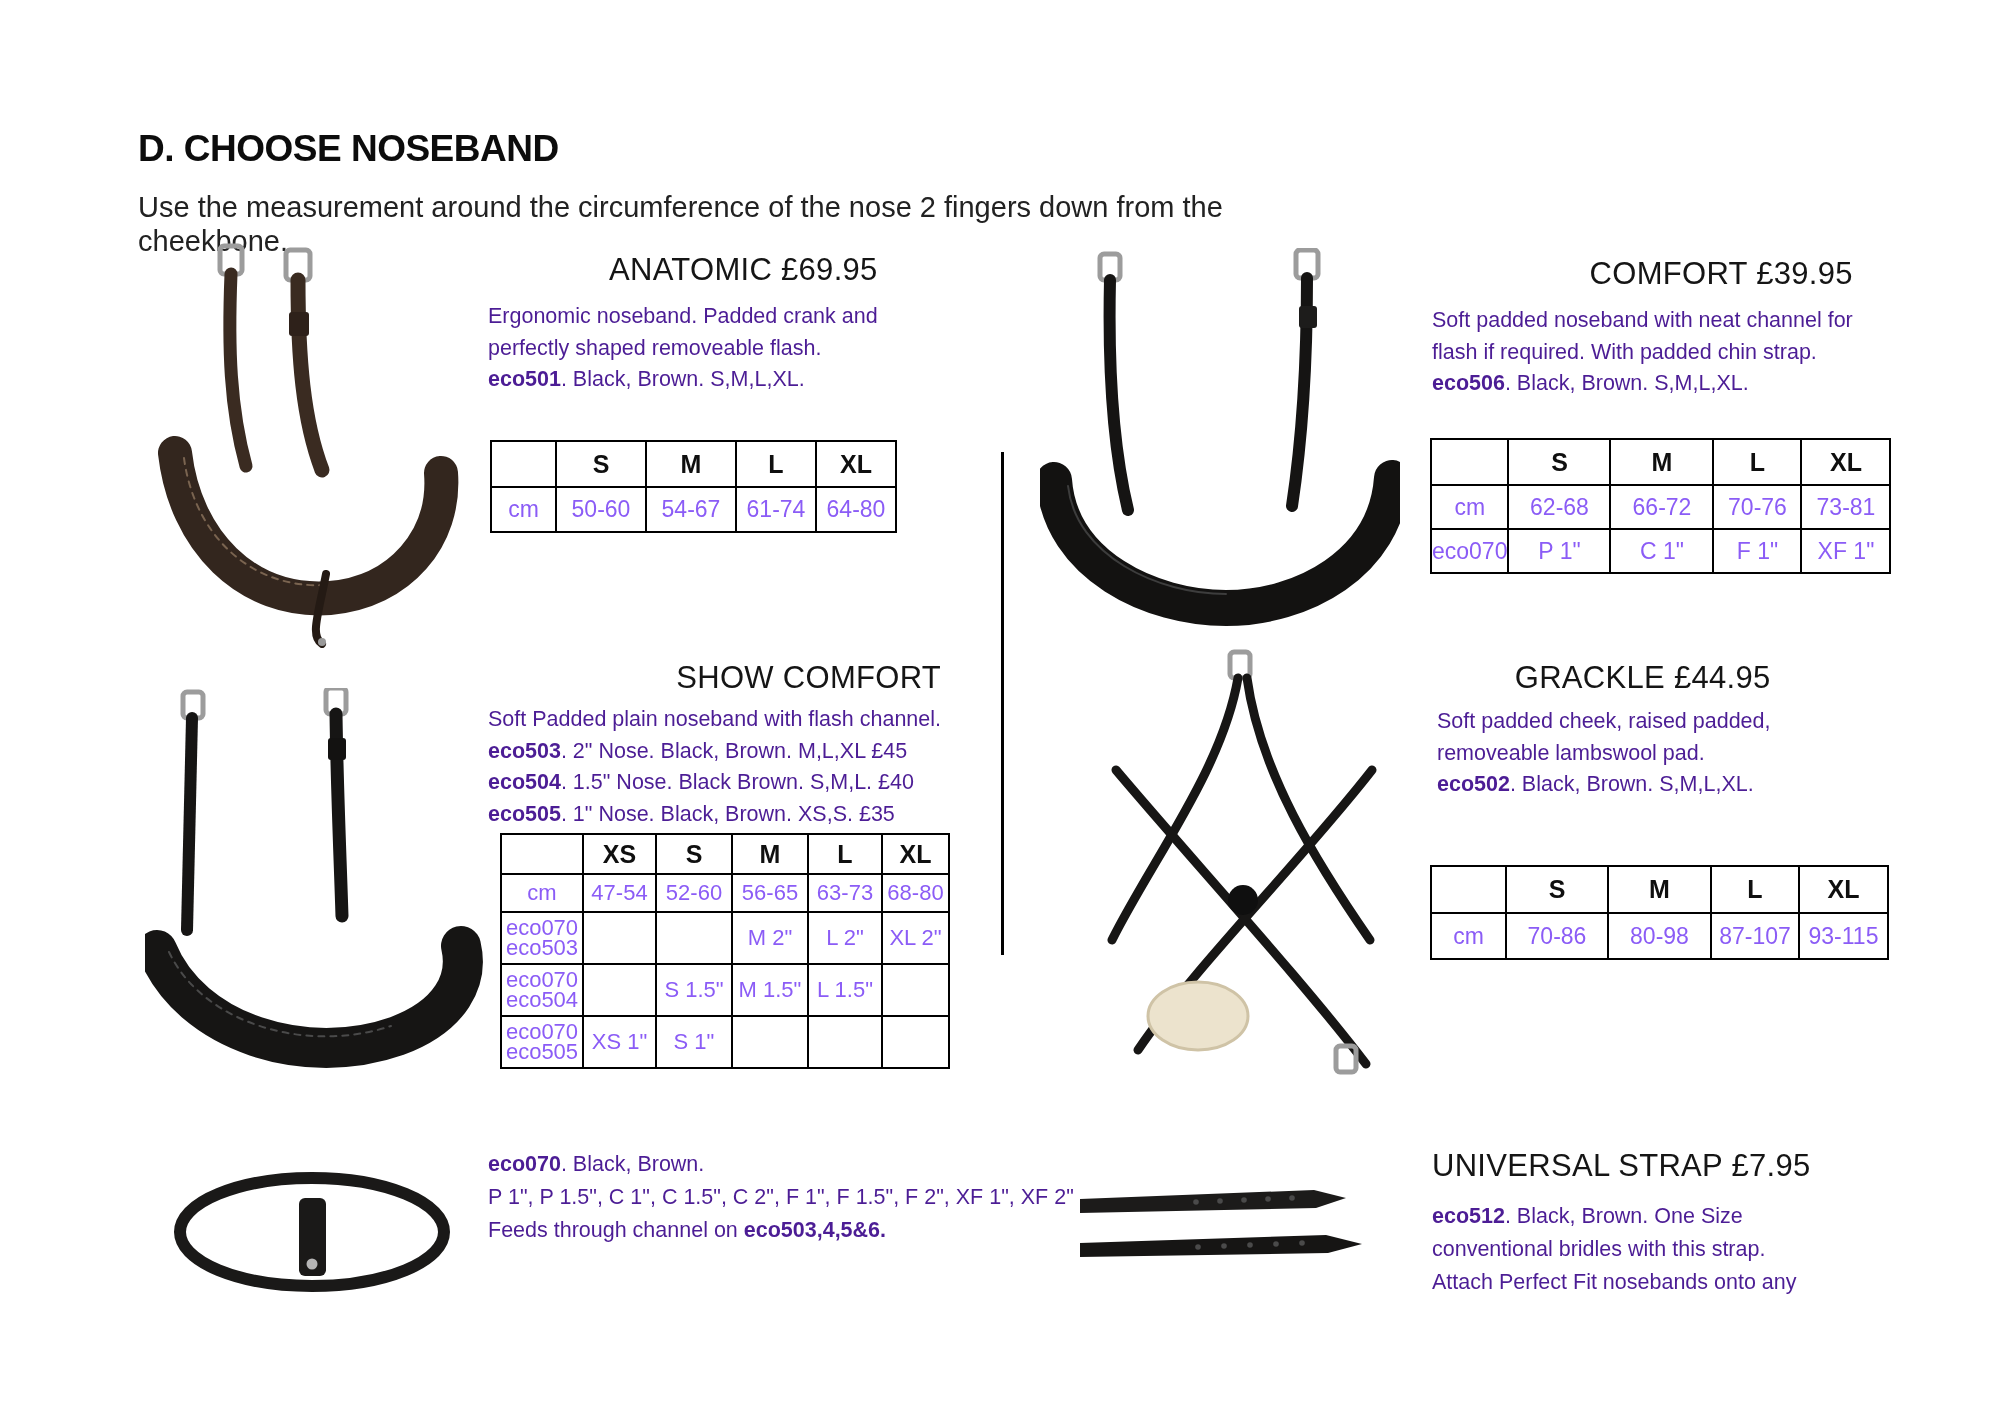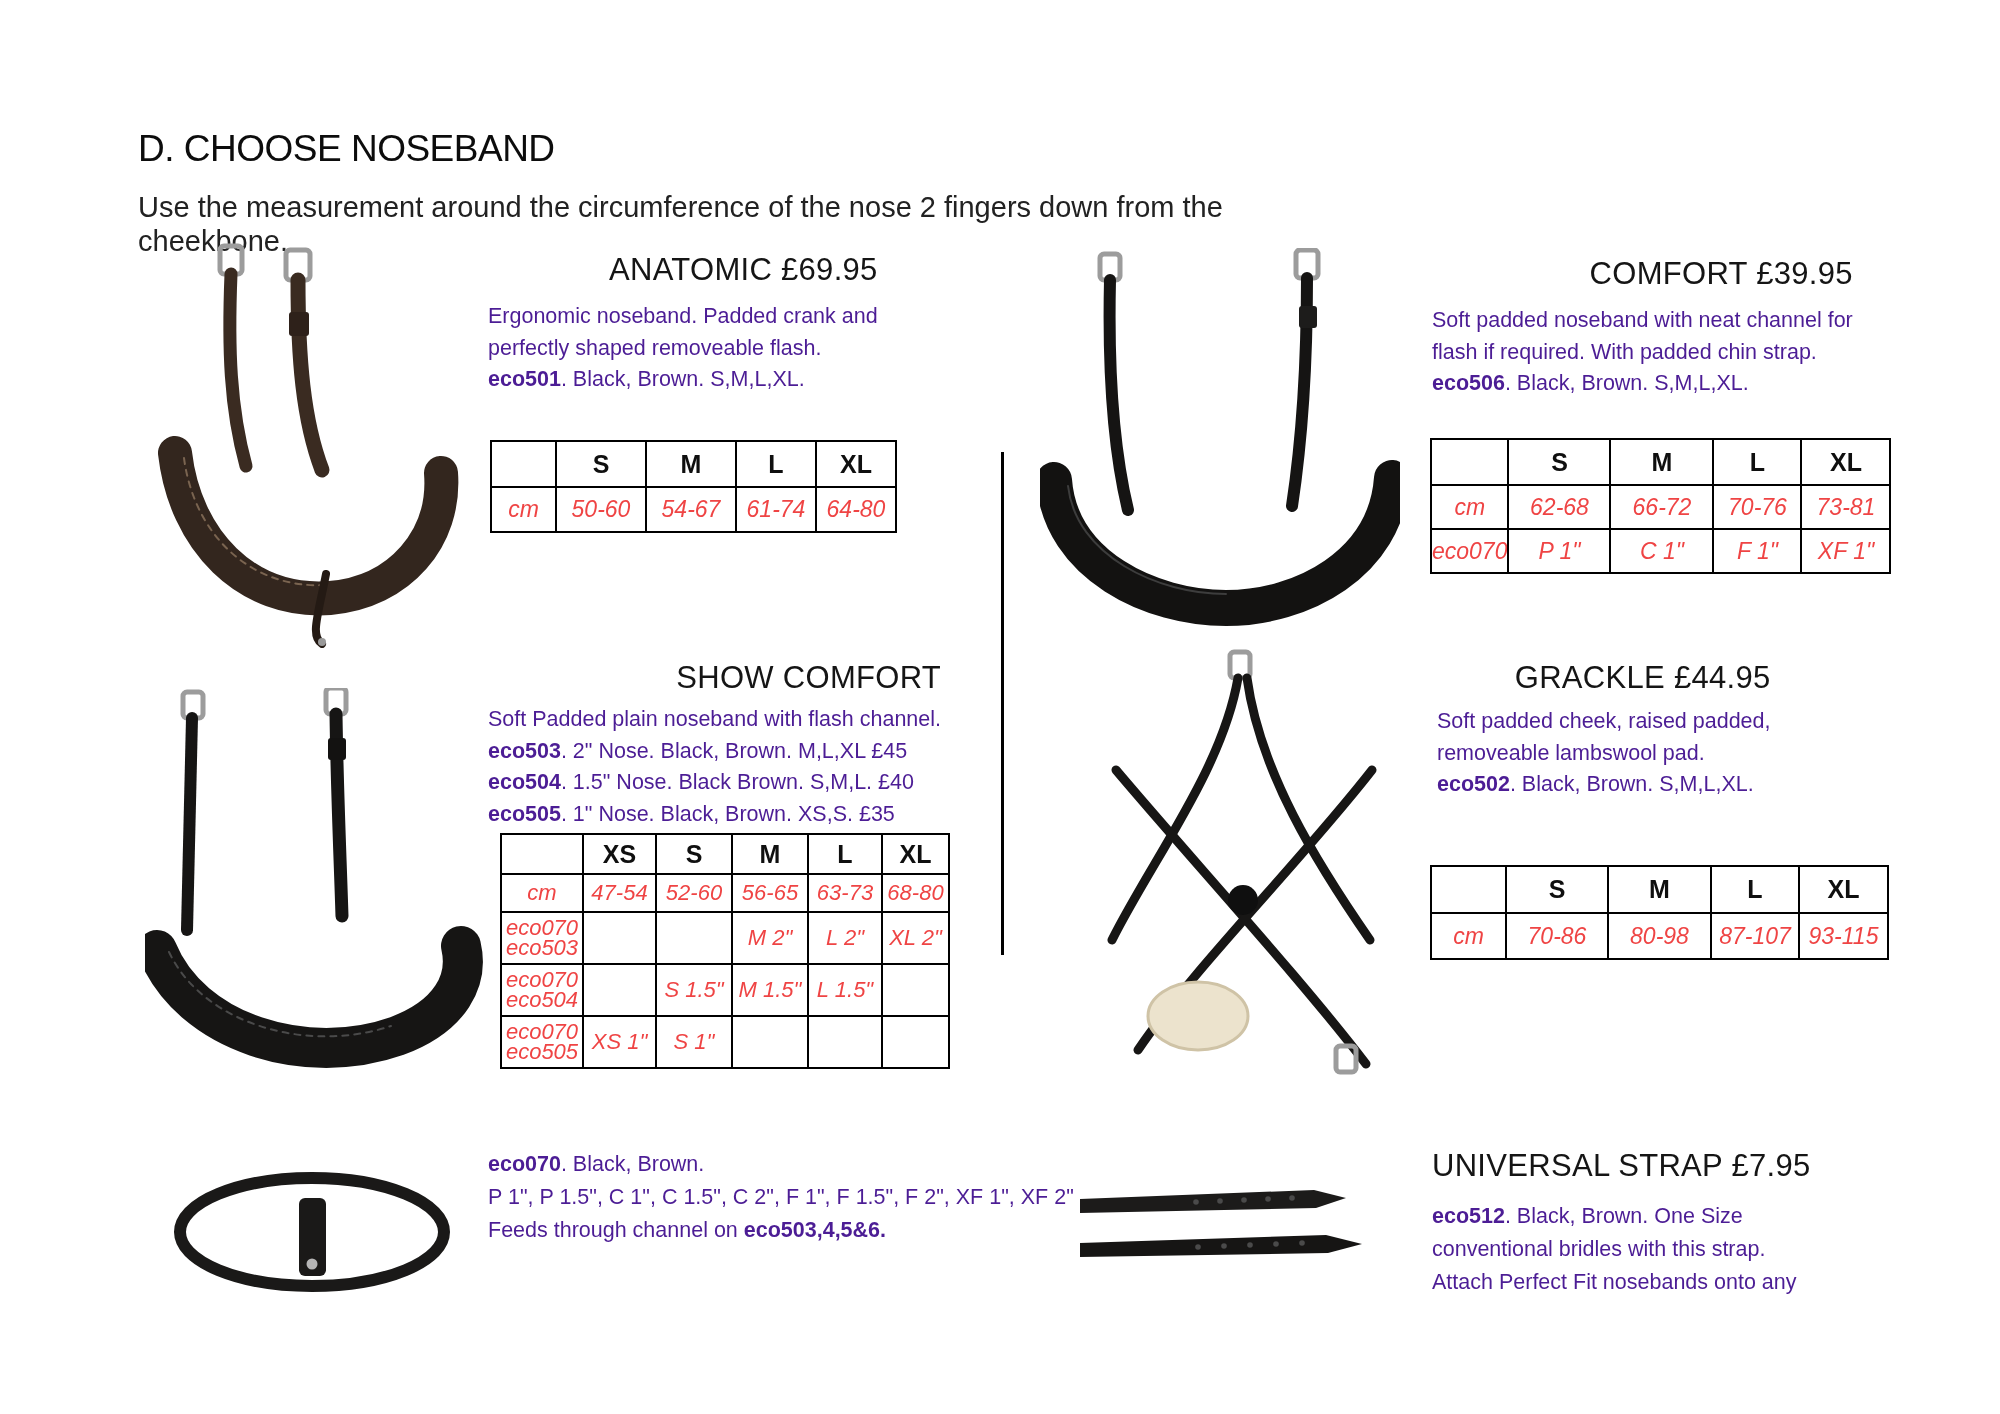--- a/index.html
+++ b/index.html
@@ -1,30 +1,30 @@
 <!DOCTYPE html>
 <html><head>
 <meta charset="utf-8">
 <style>
   html,body { margin:0; padding:0; background:#ffffff; }
   body { font-family:"Liberation Sans", sans-serif; color:#1c1c1c; }
   .page { position:relative; width:2000px; height:1414px; background:#fff; overflow:hidden; }
 
-  .doc-title { position:absolute; left:138px; top:128px; font-size:37px; font-weight:400; letter-spacing:-0.5px; color:#0c0c0c; }
+  .doc-title { position:absolute; left:138px; top:128px; font-size:37px; font-weight:700; letter-spacing:-0.5px; color:#0c0c0c; }
   .subtitle { position:absolute; left:138px; top:190px; font-size:29px; line-height:34px; color:#222; }
 
   .txt { position:absolute; }
   .prod-title { font-size:31px; font-weight:400; letter-spacing:0.3px; margin:0 0 13px 0; color:#151515;text-align:right; }
   .line { margin:0; font-size:21.5px; line-height:31.5px; white-space:nowrap; color:#4c1d95; }
   .b { font-weight:700; }
 
   .size-table { position:absolute; border-collapse:collapse; table-layout:fixed; background:#fff; }
   .size-table th, .size-table td { border:2px solid #000; text-align:center; vertical-align:middle; padding:0; overflow:hidden; }
   .size-table th { font-size:25px; font-weight:700; color:#0f0f0f; }
-  .size-table td { font-size:23px; font-weight:400; color:#ef4444;font-style:italic; }
+  .size-table td { font-size:23px; font-weight:400; color:#8b5cf6; }
   .hL { font-weight:900; font-size:26px; }
   .lbl-small { font-size:18px; line-height:20px; color:#222; }
 
   #t-anatomic th { height:44px; }  #t-anatomic td { height:43px; }
   #t-comfort th { height:44px; }   #t-comfort td { height:42px; }
   #t-grackle th { height:45px; }   #t-grackle td { height:44px; }
   #t-showcomfort th { height:38px; } #t-showcomfort td { height:36px; }
   #t-showcomfort tr.tall td { height:50px; }
   #t-showcomfort td { font-size:22px; }
 

